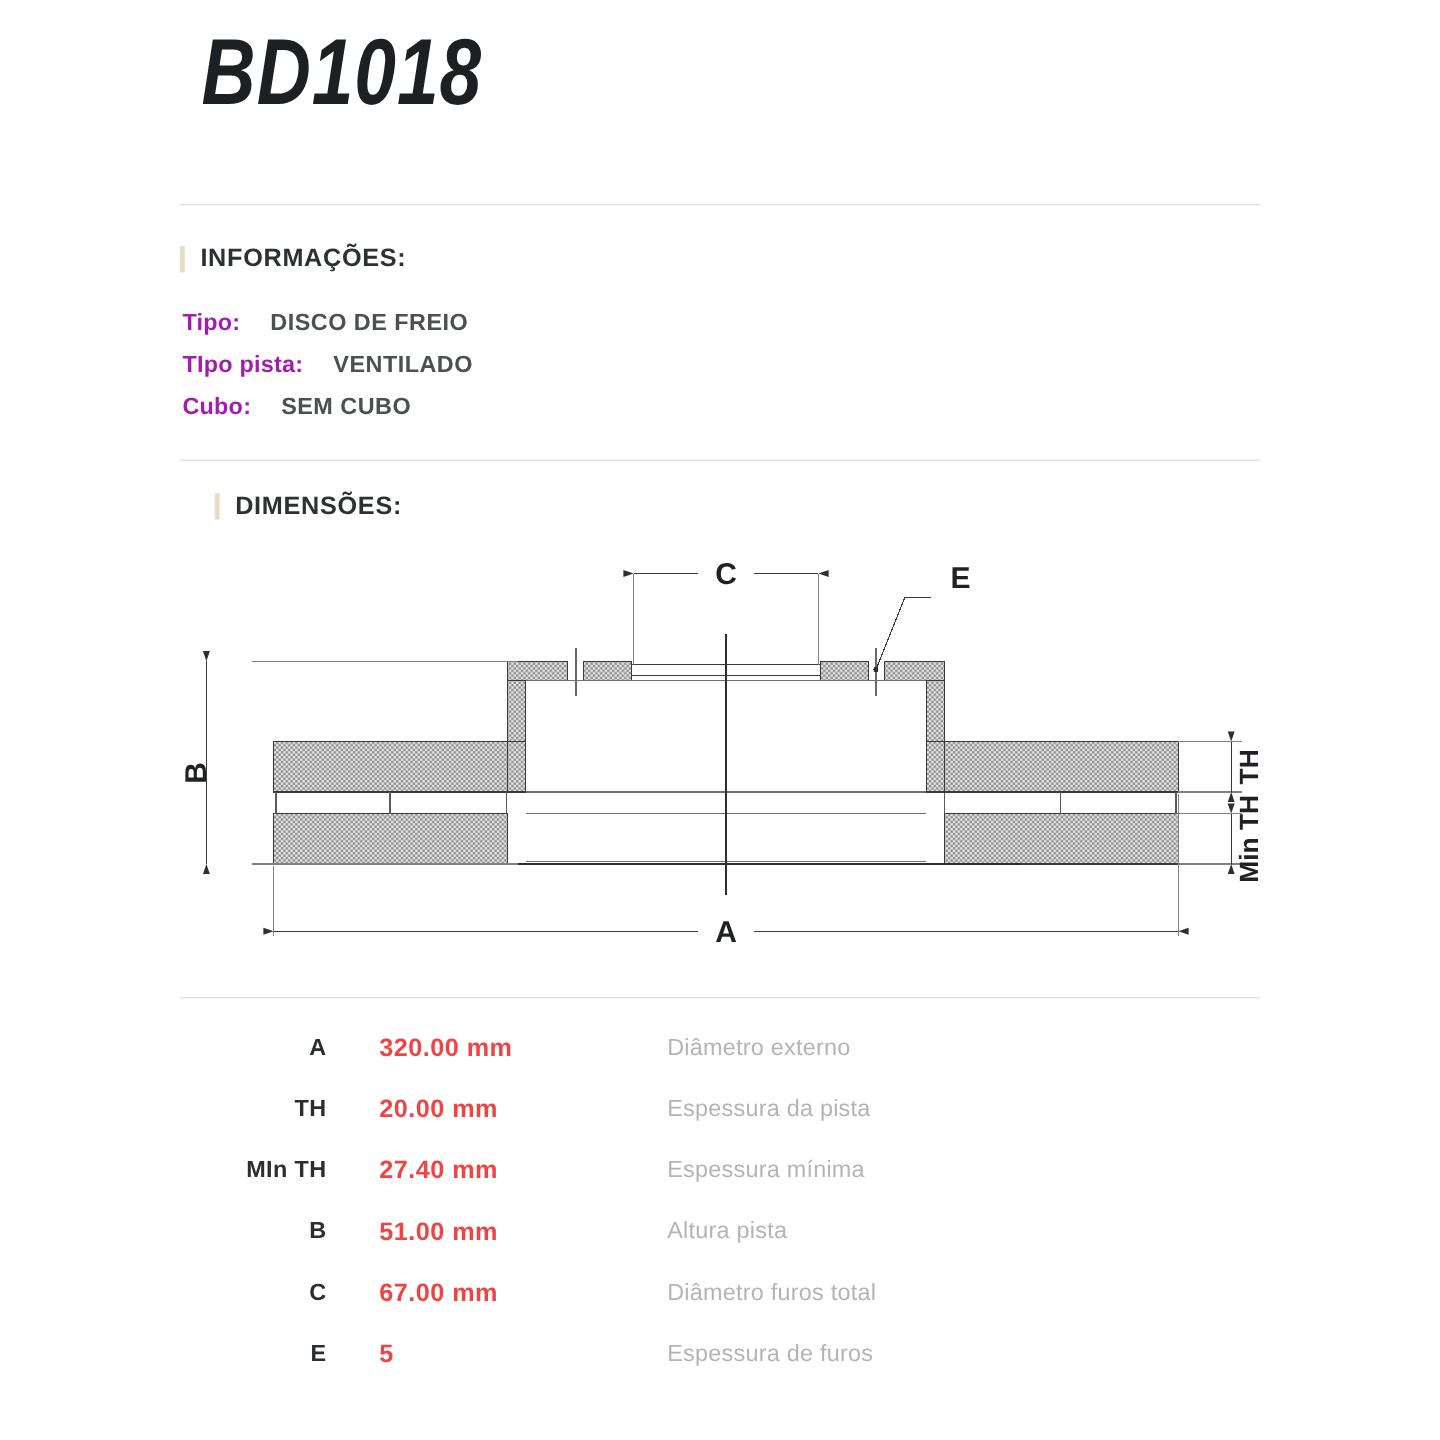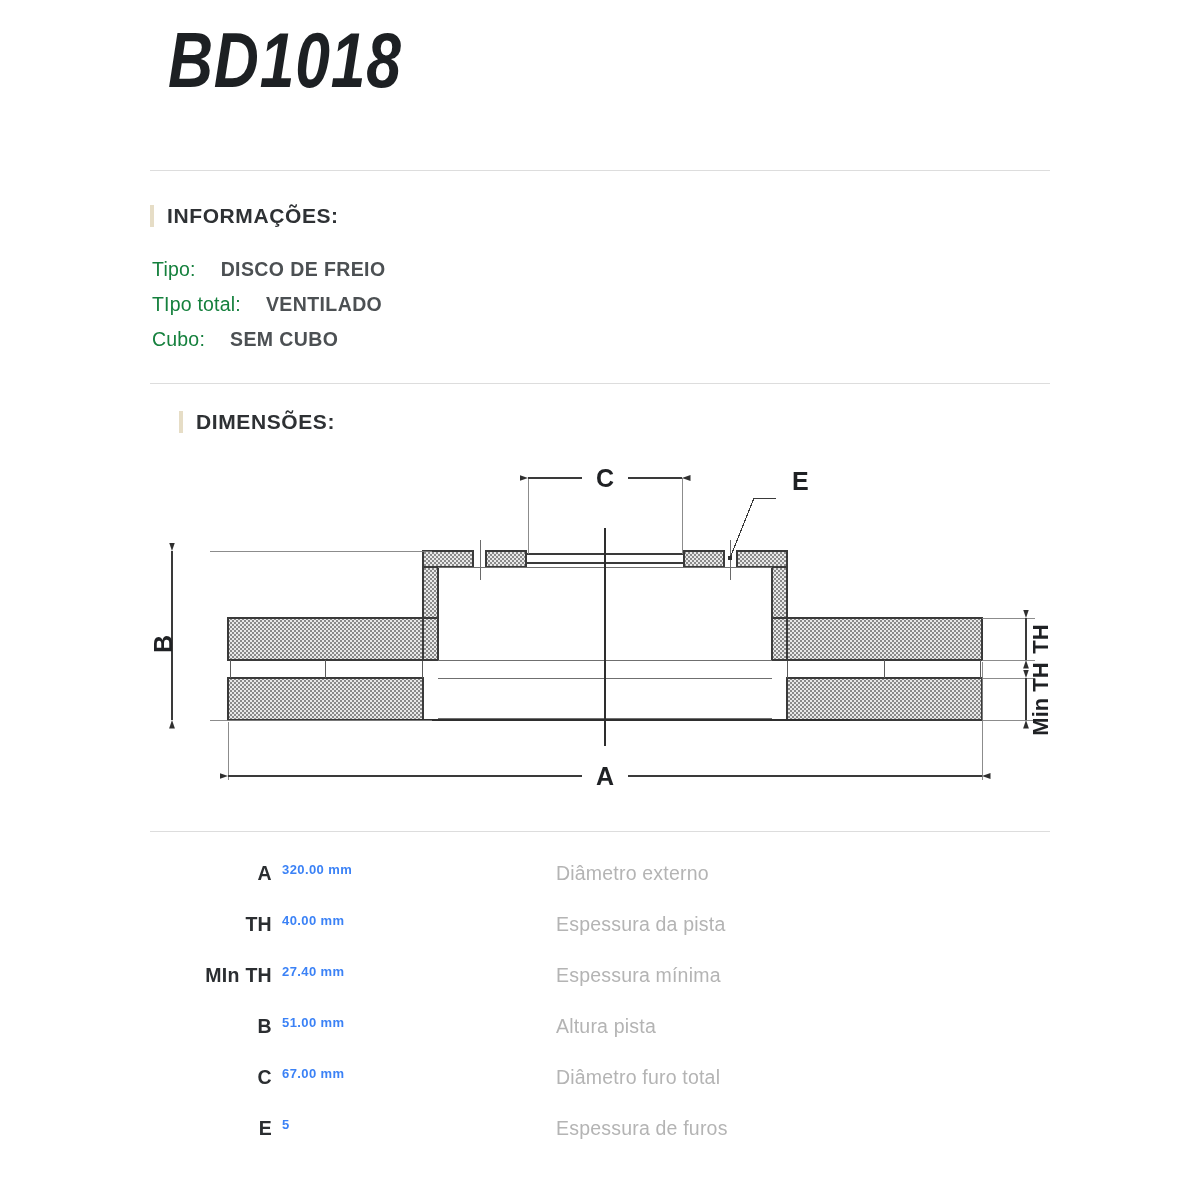--- a/index.html
+++ b/index.html
@@ -76,22 +76,22 @@
 
   
   .info-row {
     position: absolute;
     left: 152px;
     white-space: nowrap;
     font-size: 19.5px;
     line-height: 24px;
   }
   .info-row .k {
-    color: #15803d;
-    font-weight: 400;
+    color: #a21caf;
+    font-weight: 700;
     letter-spacing: 0.2px;
   }
   .info-row .v {
     color: #4c5053;
     font-weight: 700;
     letter-spacing: 0.4px;
     margin-left: 25px;
   }
   #info-0 { top: 257px; }
   #info-1 { top: 292px; }
@@ -124,24 +124,24 @@
     width: 272px;
     text-align: right;
     font-size: 19.5px;
     font-weight: 700;
     color: #2b2e31;
     letter-spacing: 0.3px;
     white-space: nowrap;
   }
   .dim-val {
     position: absolute;
-    left: 282px;
-    font-size: 13px;
-    font-weight: 700;
-    color: #3b82f6;
+    left: 316px;
+    font-size: 21px;
+    font-weight: 700;
+    color: #ef4444;
     letter-spacing: 0.4px;
     white-space: nowrap;
   }
   .dim-desc {
     position: absolute;
     left: 556px;
     font-size: 19.5px;
     font-weight: 400;
     color: #b4b4b4;
     letter-spacing: 0.2px;
@@ -159,21 +159,21 @@
 
   <div class="section-head" id="head-informacoes">
     <span class="accent-bar"></span>
     <span class="label">INFORMAÇÕES:</span>
   </div>
 
   <div class="info-row" id="info-0">
     <span class="k">Tipo:</span><span class="v">DISCO DE FREIO</span>
   </div>
   <div class="info-row" id="info-1">
-    <span class="k">TIpo total:</span><span class="v">VENTILADO</span>
+    <span class="k">TIpo pista:</span><span class="v">VENTILADO</span>
   </div>
   <div class="info-row" id="info-2">
     <span class="k">Cubo:</span><span class="v">SEM CUBO</span>
   </div>
 
   <div class="divider" id="divider-mid"></div>
 
   <div class="section-head" id="head-dimensoes">
     <span class="accent-bar"></span>
     <span class="label">DIMENSÕES:</span>
@@ -338,37 +338,37 @@
   <div class="divider" id="divider-bottom"></div>
 
   <div id="dim-table">
     <div class="dim-row">
       <span class="dim-sym">A</span>
       <span class="dim-val">320.00 mm</span>
       <span class="dim-desc">Diâmetro externo</span>
     </div>
     <div class="dim-row">
       <span class="dim-sym">TH</span>
-      <span class="dim-val">40.00 mm</span>
+      <span class="dim-val">20.00 mm</span>
       <span class="dim-desc">Espessura da pista</span>
     </div>
     <div class="dim-row">
       <span class="dim-sym">MIn TH</span>
       <span class="dim-val">27.40 mm</span>
       <span class="dim-desc">Espessura mínima</span>
     </div>
     <div class="dim-row">
       <span class="dim-sym">B</span>
       <span class="dim-val">51.00 mm</span>
       <span class="dim-desc">Altura pista</span>
     </div>
     <div class="dim-row">
       <span class="dim-sym">C</span>
       <span class="dim-val">67.00 mm</span>
-      <span class="dim-desc">Diâmetro furo total</span>
+      <span class="dim-desc">Diâmetro furos total</span>
     </div>
     <div class="dim-row">
       <span class="dim-sym">E</span>
       <span class="dim-val">5</span>
       <span class="dim-desc">Espessura de furos</span>
     </div>
   </div>
 
 </div>
 

